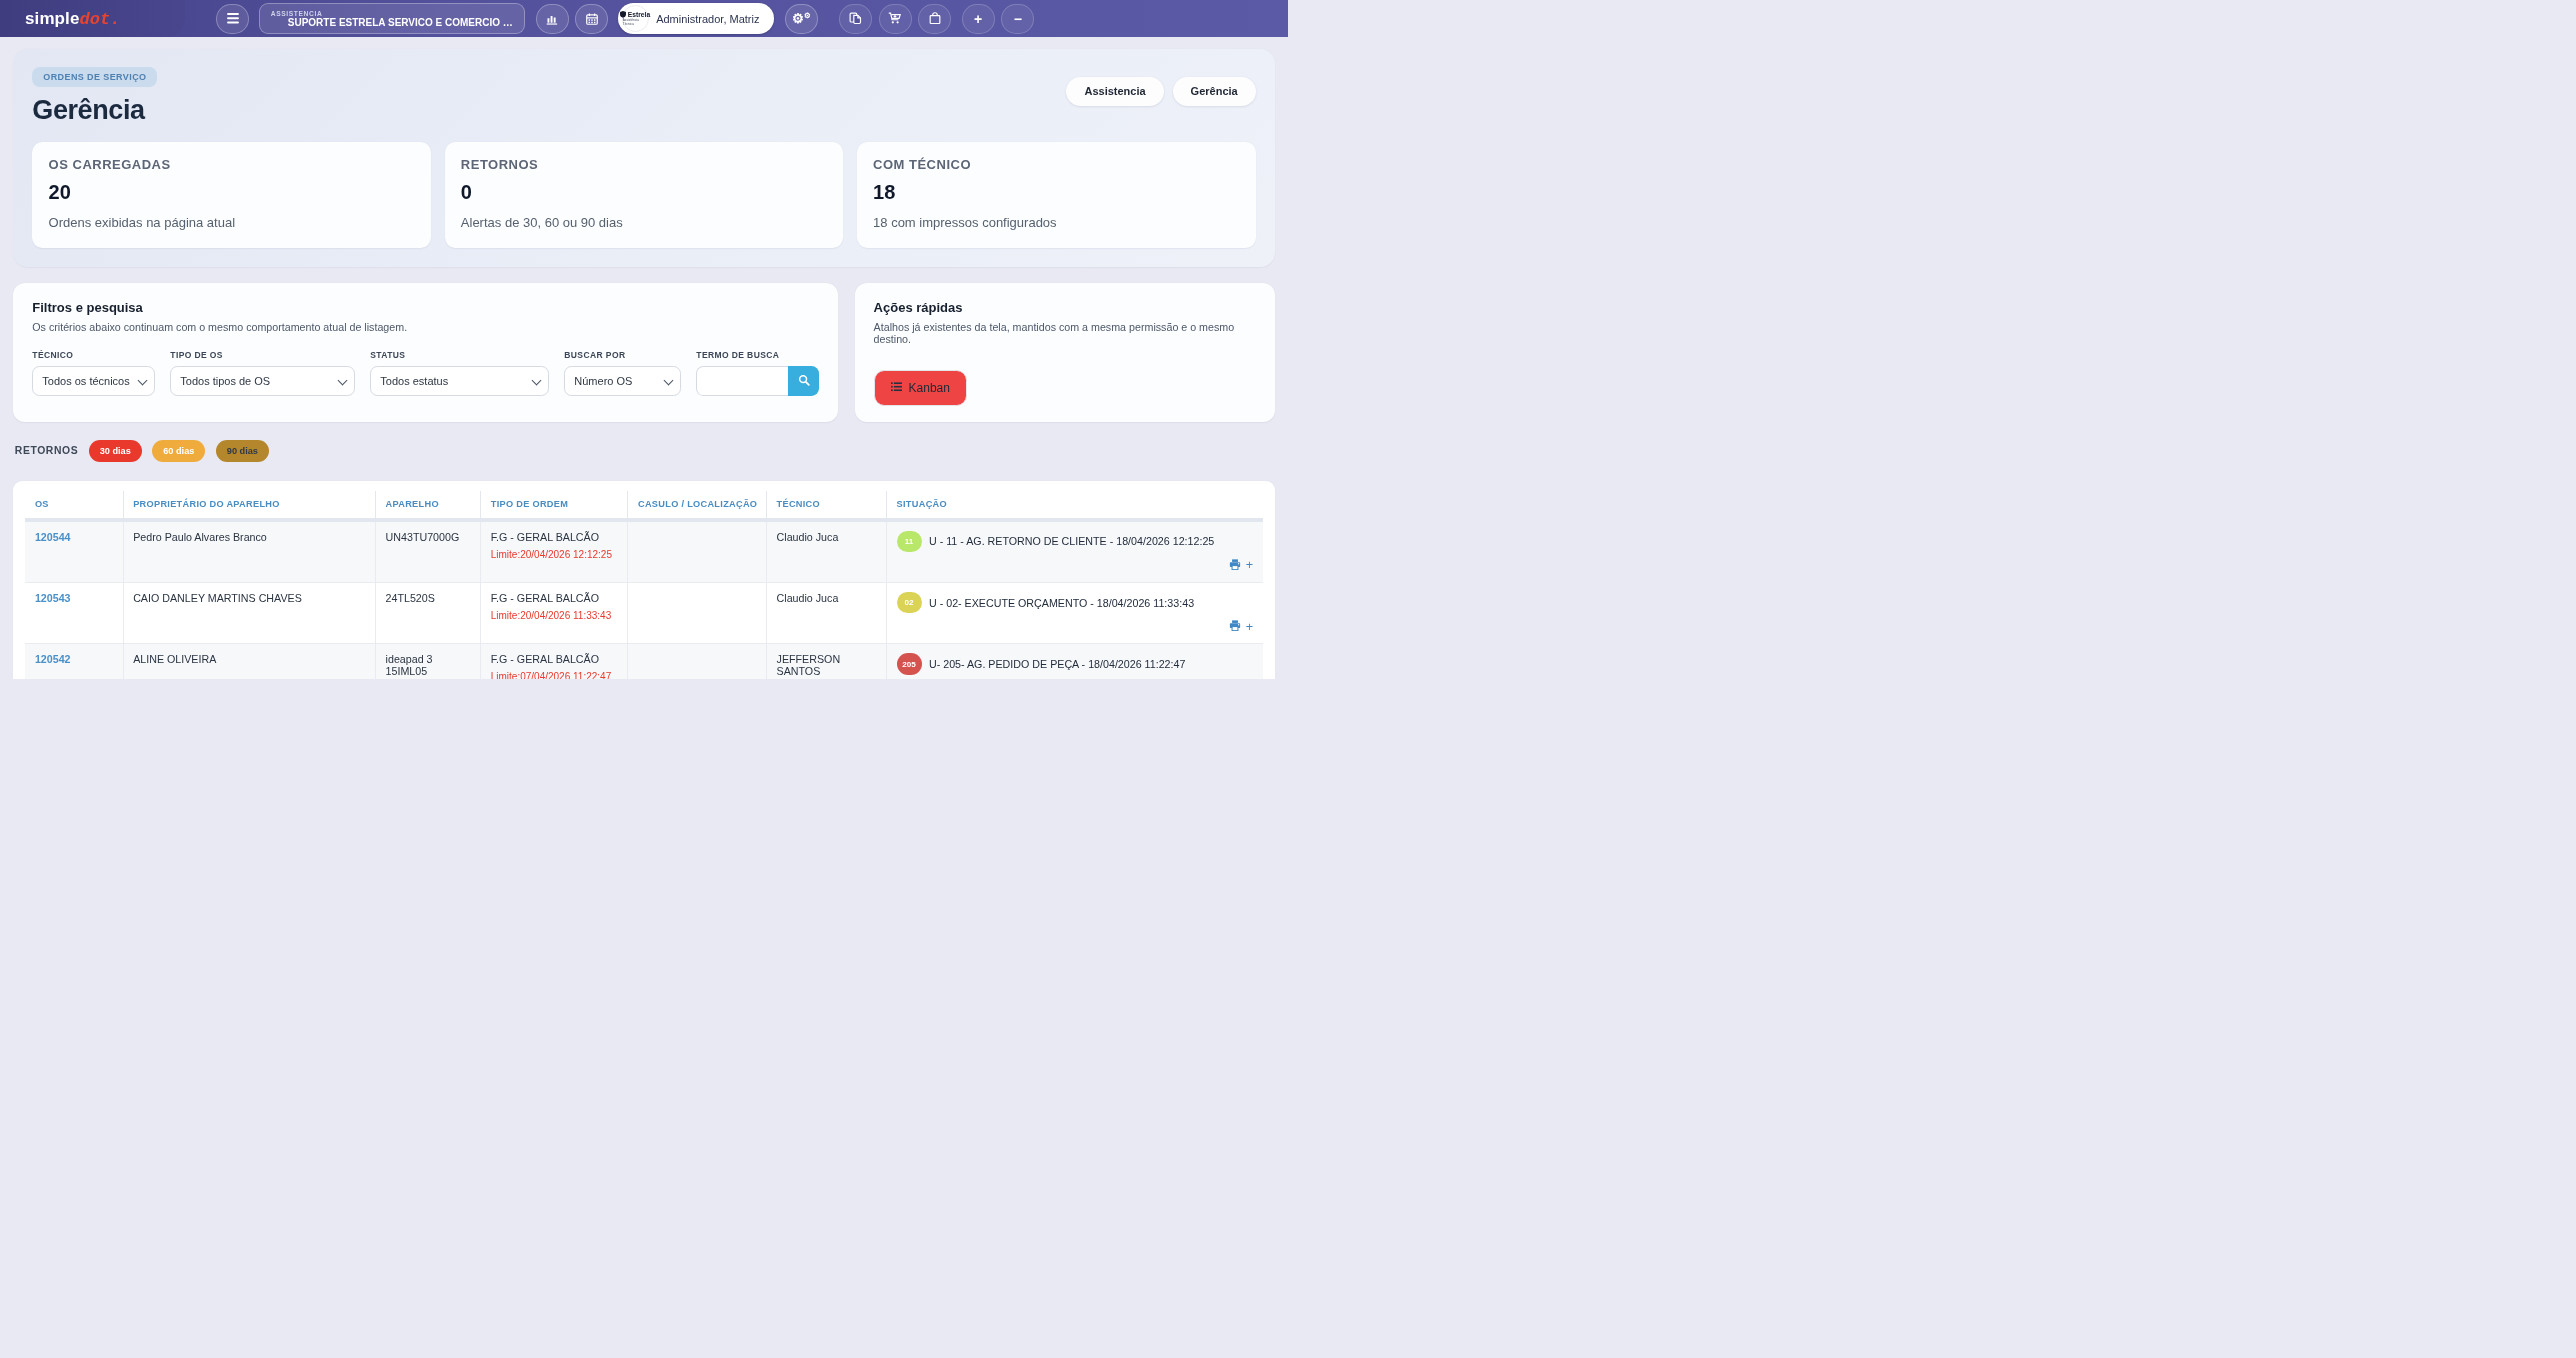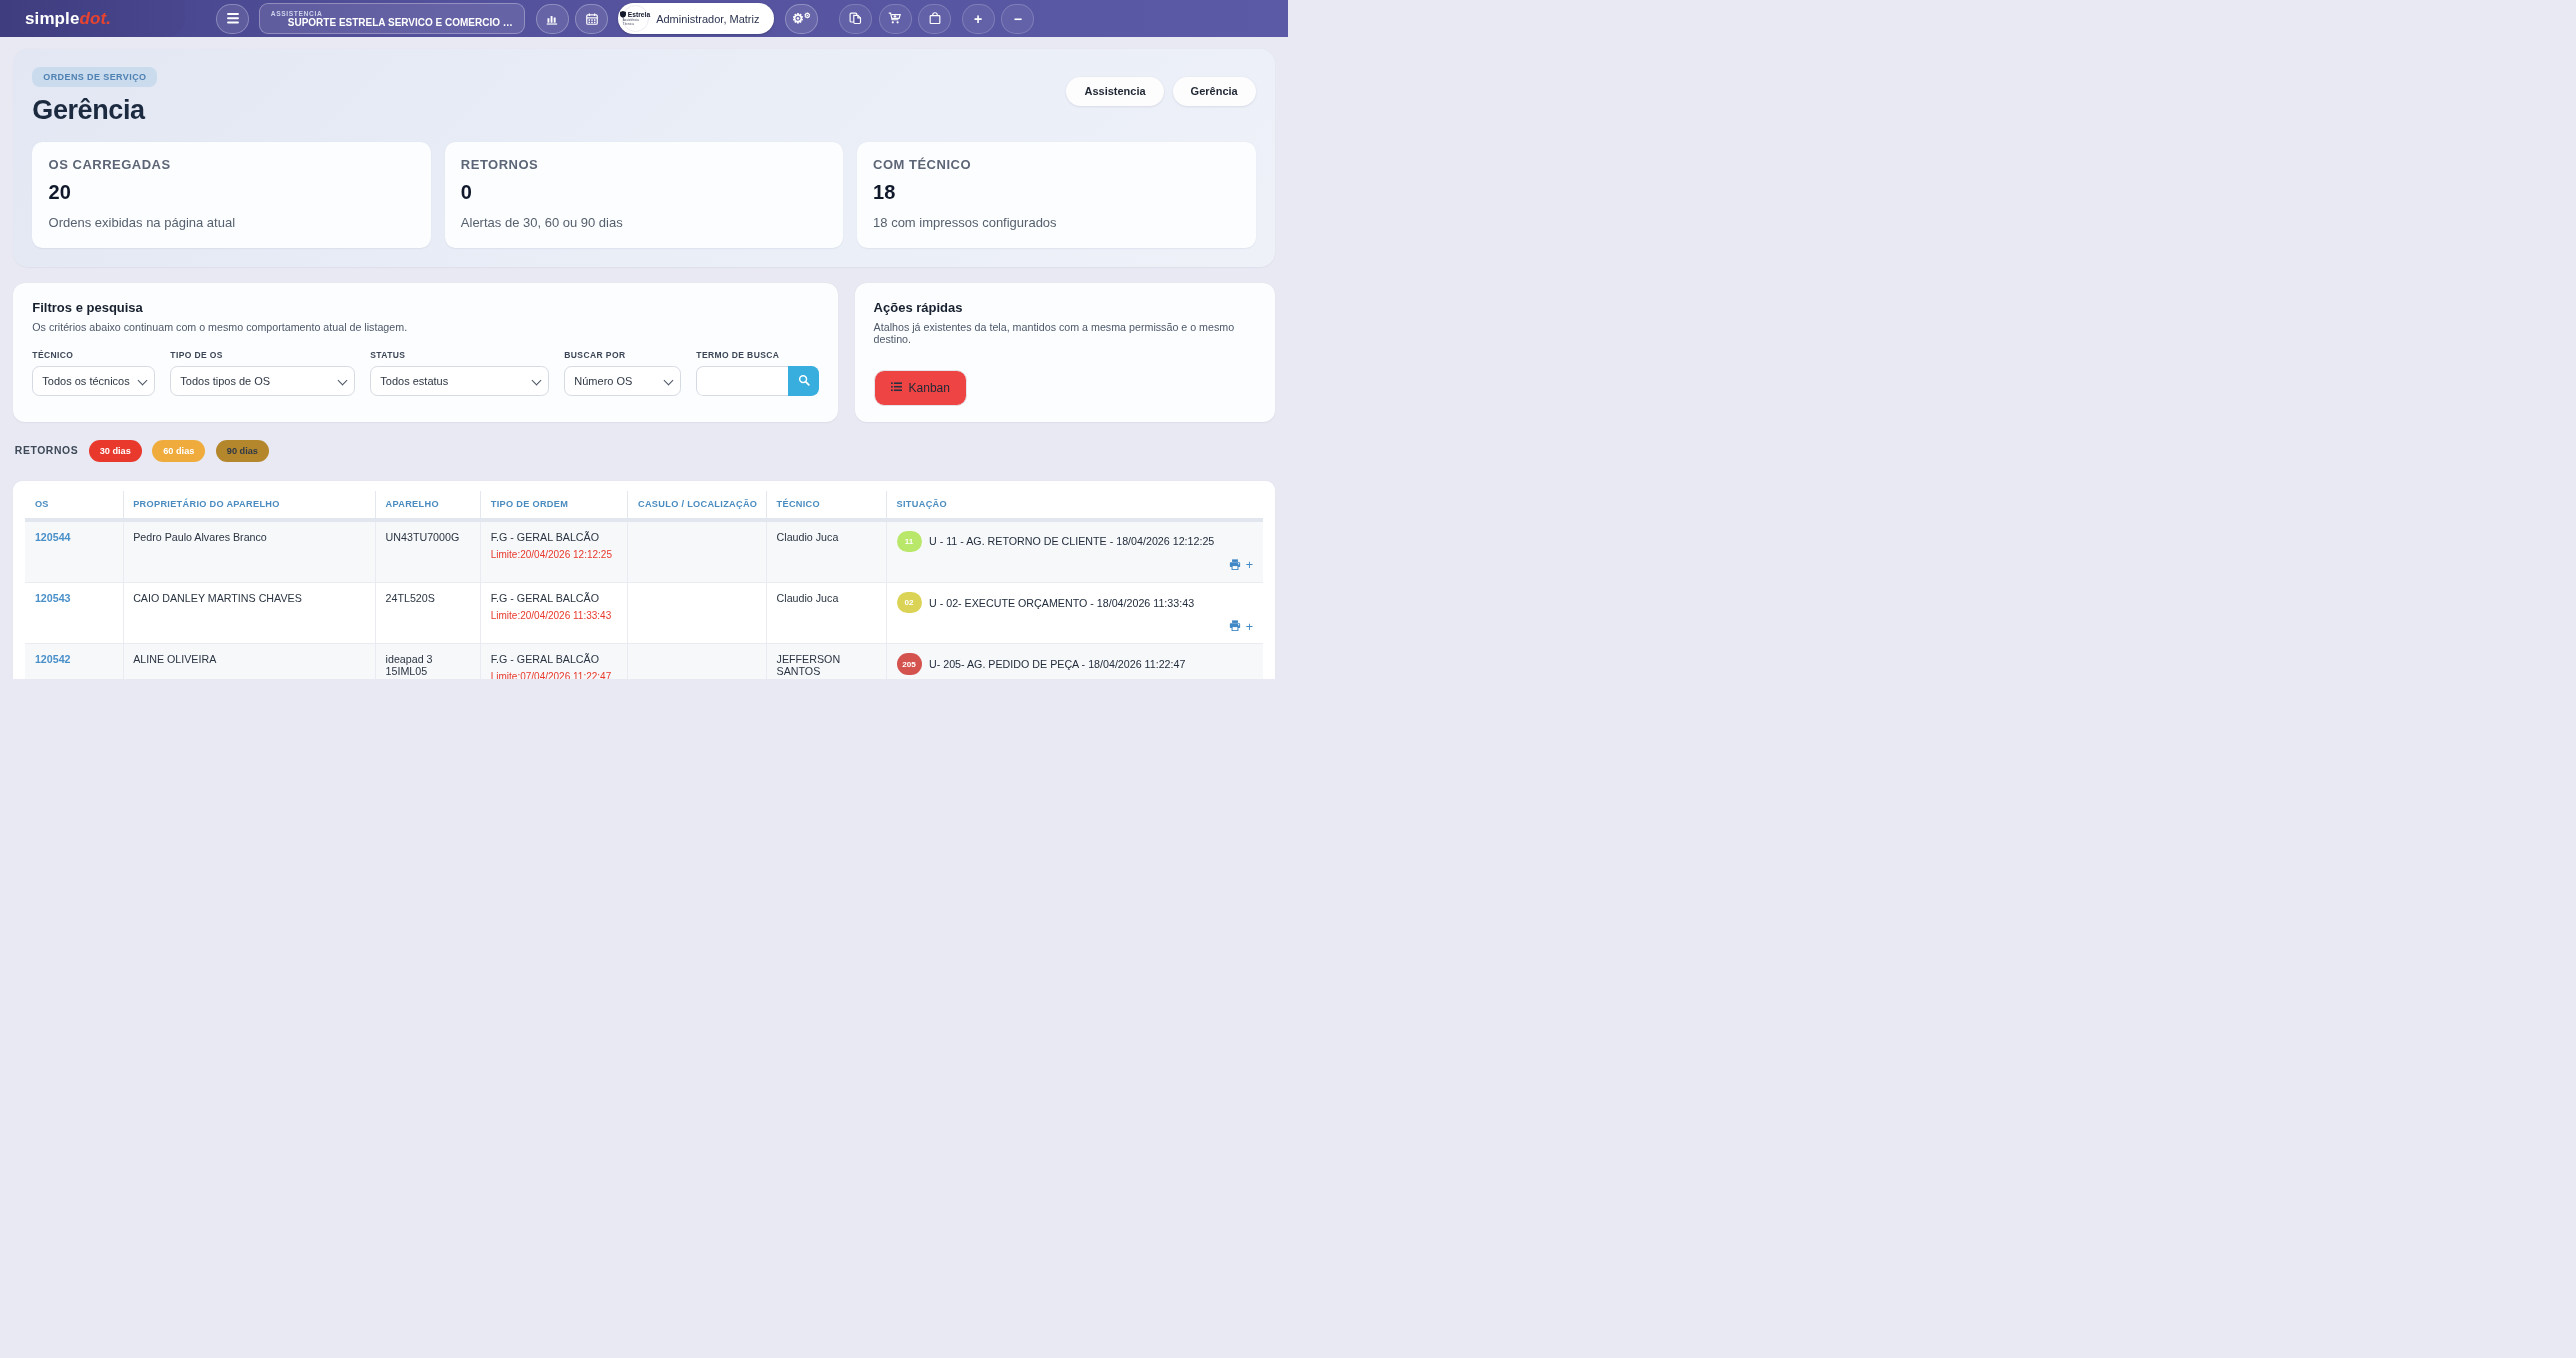--- a/index.html
+++ b/index.html
@@ -18,21 +18,21 @@
     display:flex; align-items:center;
     position:relative;
   }
   .logo-block{
     width:185px; height:37px; flex:0 0 auto;
     background:linear-gradient(90deg,#3f3d7f,#49468e);
     border-radius:0 0 19px 0;
     display:flex; align-items:center; padding-left:25px;
   }
   .logo-text{ font-size:17px; font-weight:700; color:#ffffff; letter-spacing:0.1px;}
-  .logo-text .dot{ color:#e8432f; font-style:italic; font-weight:800;}
+  .logo-text .dot{ color:#e8432f; font-style:italic; font-weight:800;font-family:Liberation Mono, monospace;}
   .nav-btn{
     width:33px; height:30px; flex:0 0 auto;
     border:0.7px solid rgba(255,255,255,.28);
     background:rgba(255,255,255,.10);
     border-radius:15px; cursor:pointer;
     display:flex; align-items:center; justify-content:center;
     color:#fff;
   }
   .nav-btn.darker{ background:rgba(255,255,255,.07); border-color:rgba(255,255,255,.18);}
   .nav-btn svg{ display:block; }

